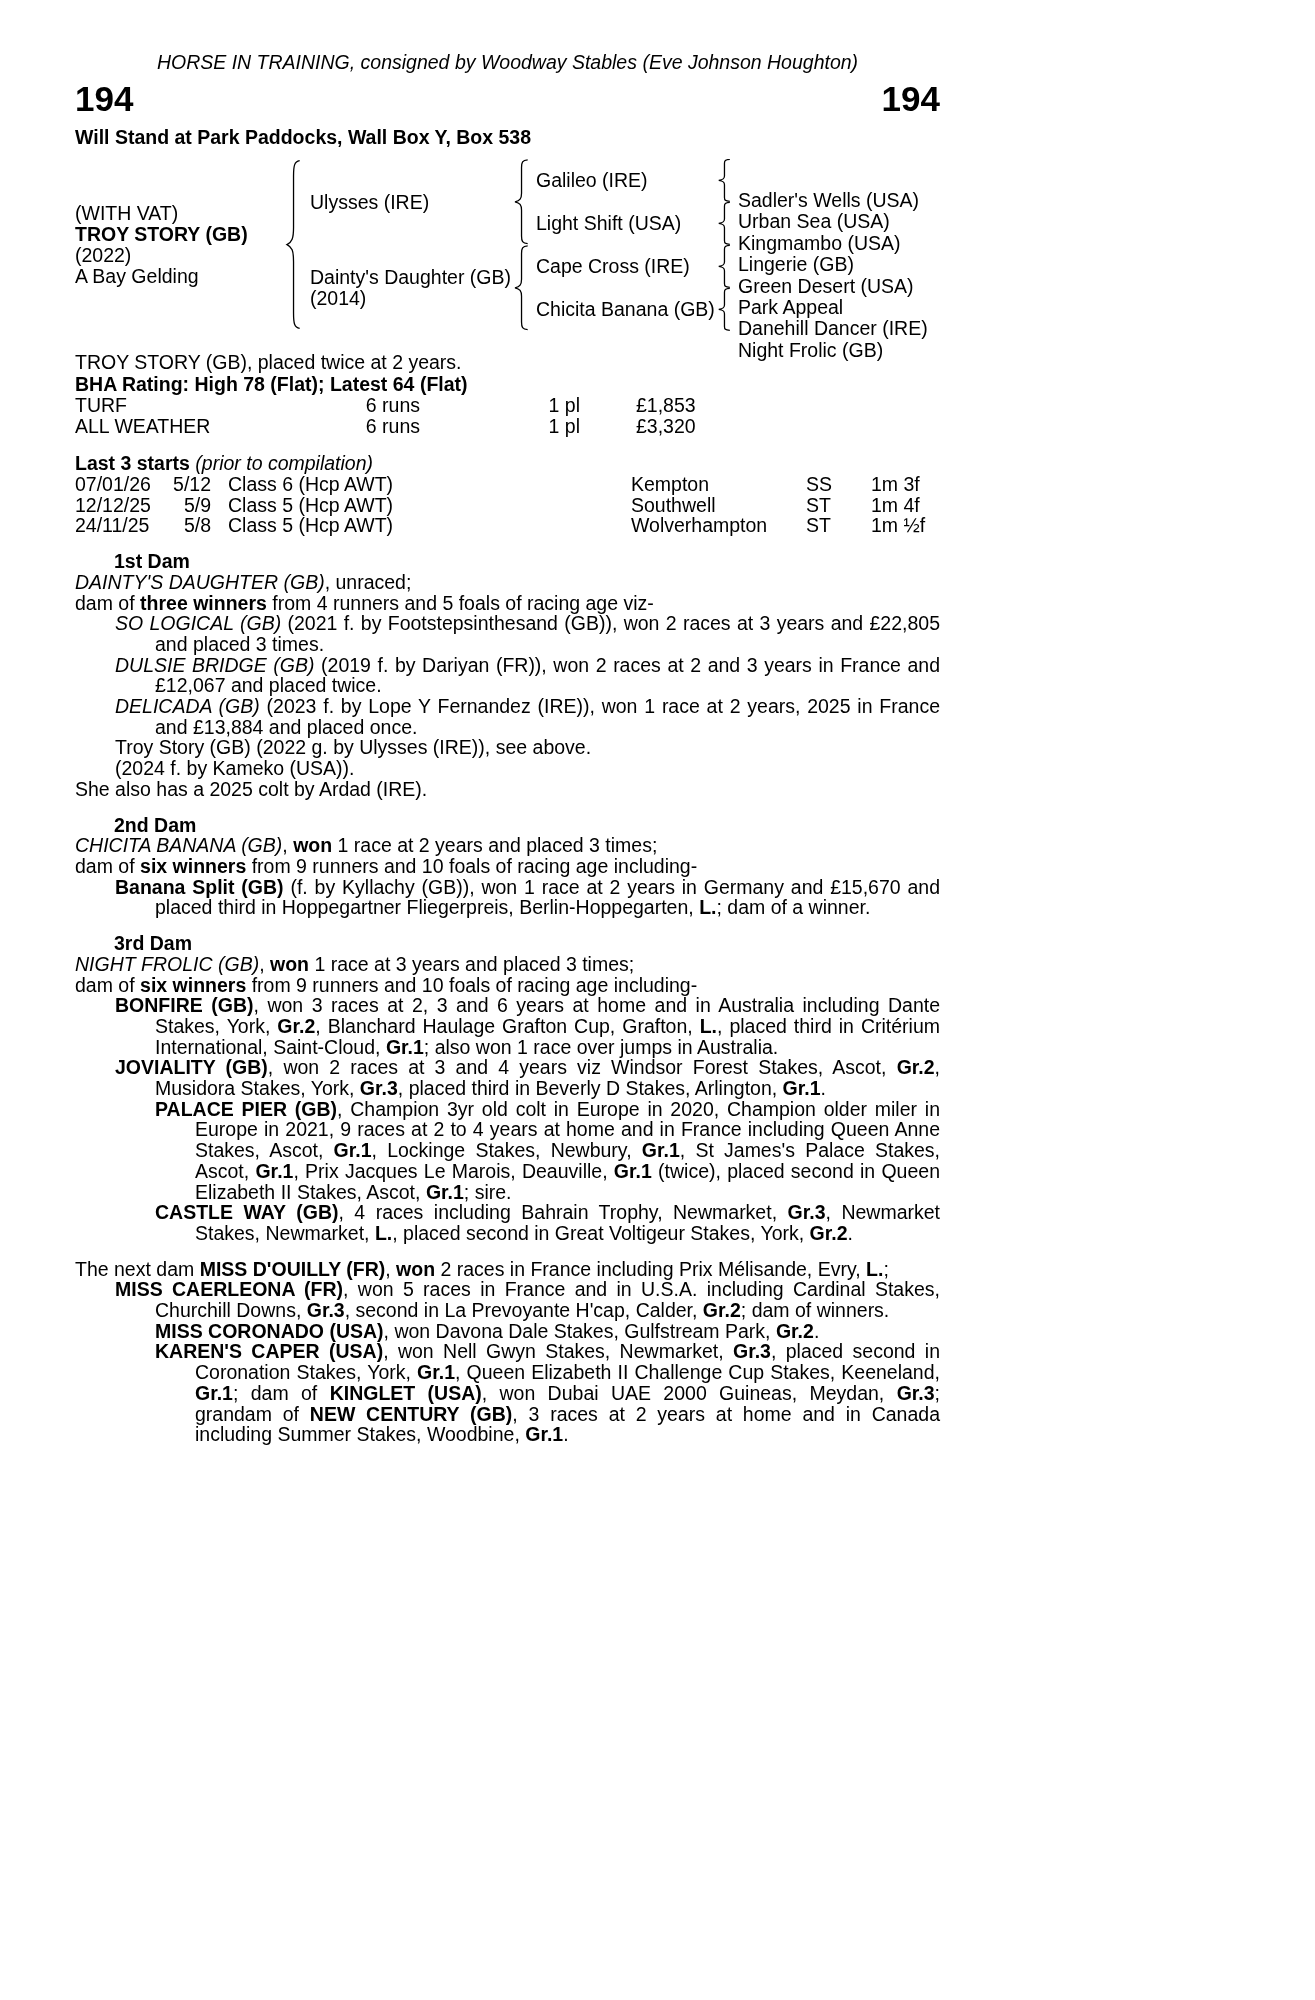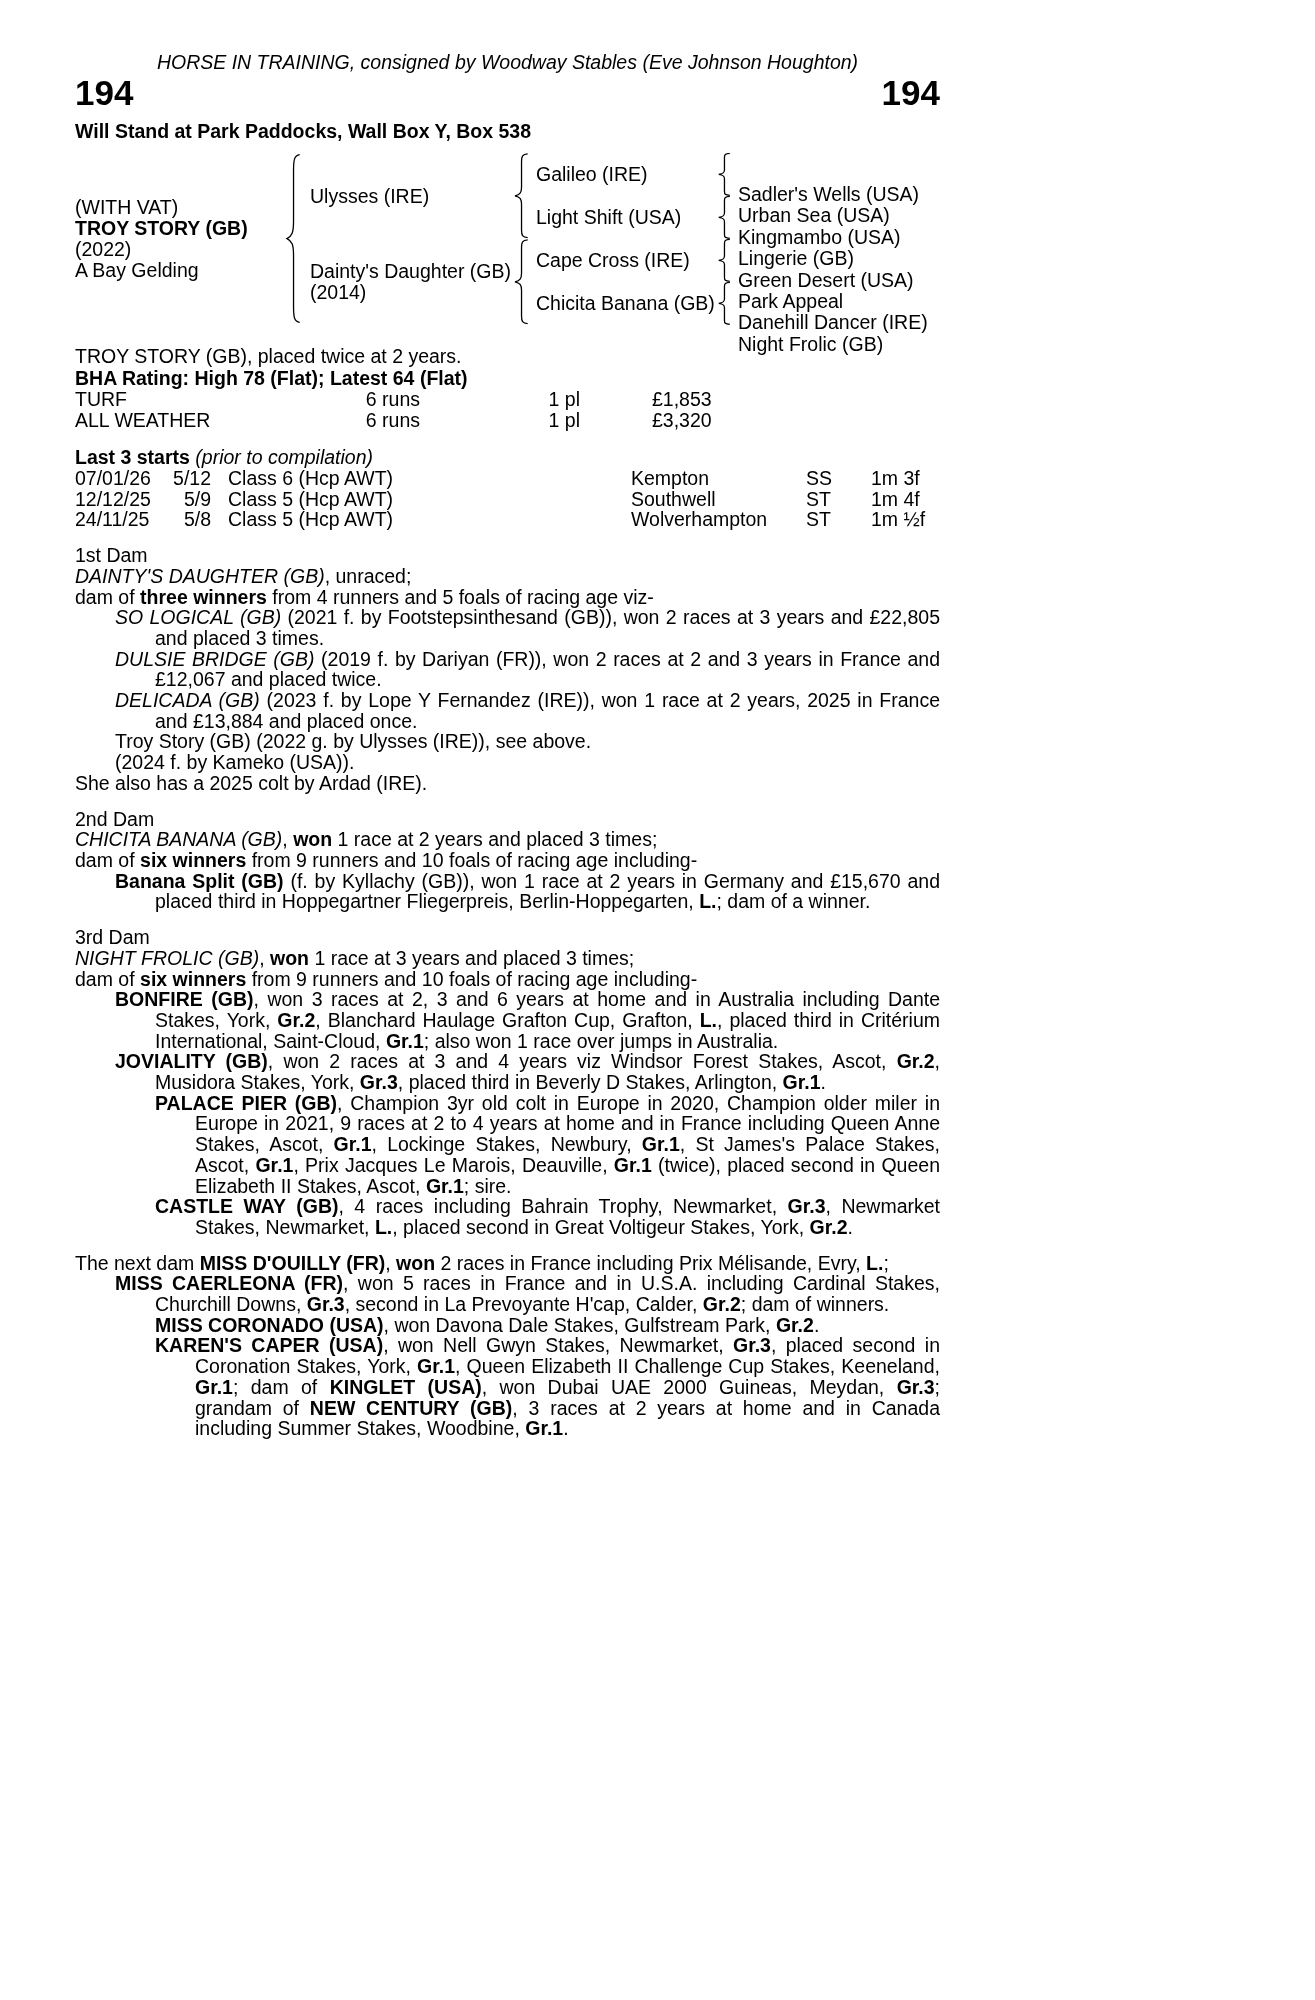--- a/index.html
+++ b/index.html
@@ -9,21 +9,21 @@
     width:1315px; height:2000px;
     background:#ffffff; color:#000;
     font-family:"Liberation Sans", sans-serif;
     font-size:19.5px; line-height:20.7px;
     overflow:hidden;
   }
   .content { position:absolute; left:75px; top:52px; width:865px; }
 
   
   .consignor { font-style:italic; text-align:center; font-size:19.5px; }
-  .lot-row { display:flex; justify-content:space-between; font-weight:bold; font-size:35px; line-height:38px; margin-top:1px; }
+  .lot-row { display:flex; justify-content:space-between; font-weight:bold; font-size:35px; line-height:38px; margin-top:7px; }
   .stand-line { font-weight:bold; font-size:19.5px; margin-top:9px; }
 
   
   .pedigree {
     display:grid;
     grid-template-columns:210px 16px 212px 16px 188px 14px auto;
     grid-template-rows:repeat(8, 21.4px);
     margin-top:12px;
   }
   .pedigree div { white-space:nowrap; }
@@ -44,31 +44,31 @@
   .ped-gg { grid-column:7; display:flex; align-items:center; padding-left:7px;margin-top:41px; }
   .gg-1{grid-row:1} .gg-2{grid-row:2} .gg-3{grid-row:3} .gg-4{grid-row:4}
   .gg-5{grid-row:5} .gg-6{grid-row:6} .gg-7{grid-row:7} .gg-8{grid-row:8}
 
   
   .summary { margin-top:21px; }
   .bha-heading { margin-top:2px; font-weight:bold; }
   .bha-row { display:grid; grid-template-columns:215px 130px 160px 1fr; }
   .bha-row .runs { text-align:right; }
   .bha-row .pl { text-align:right; }
-  .bha-row .money { padding-left:72px; }
+  .bha-row .money { padding-left:56px; }
   .last-starts-block { margin-top:17px; }
   .ls-title { font-weight:bold; }
   .ls-note { font-style:italic; font-weight:normal; }
   .ls-row { display:grid; grid-template-columns:80px 56px 420px 175px 65px 1fr; }
   .ls-row .pos { text-align:right; }
   .ls-row .race { padding-left:17px; }
 
   
   .section { margin-top:15px; }
-  .sec-heading { font-weight:normal; }
+  .sec-heading { font-weight:bold;margin-left:39px; }
   p.para { margin:0; text-align:justify; }
   .indent-0 { padding-left:0; }
   .indent-1 { padding-left:80px; text-indent:-40px; }
   .indent-2 { padding-left:120px; text-indent:-40px; }
   .b { font-weight:bold; }
   .i { font-style:italic; }
 </style>
 </head>
 <body>
 

